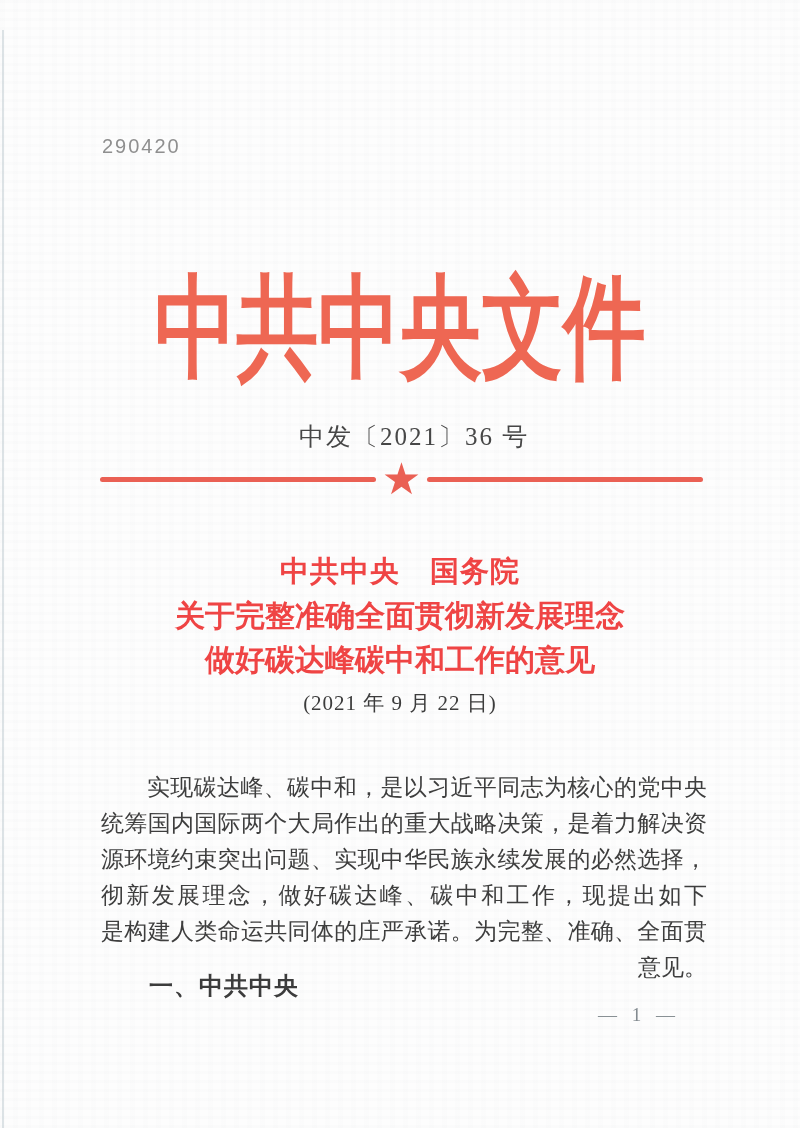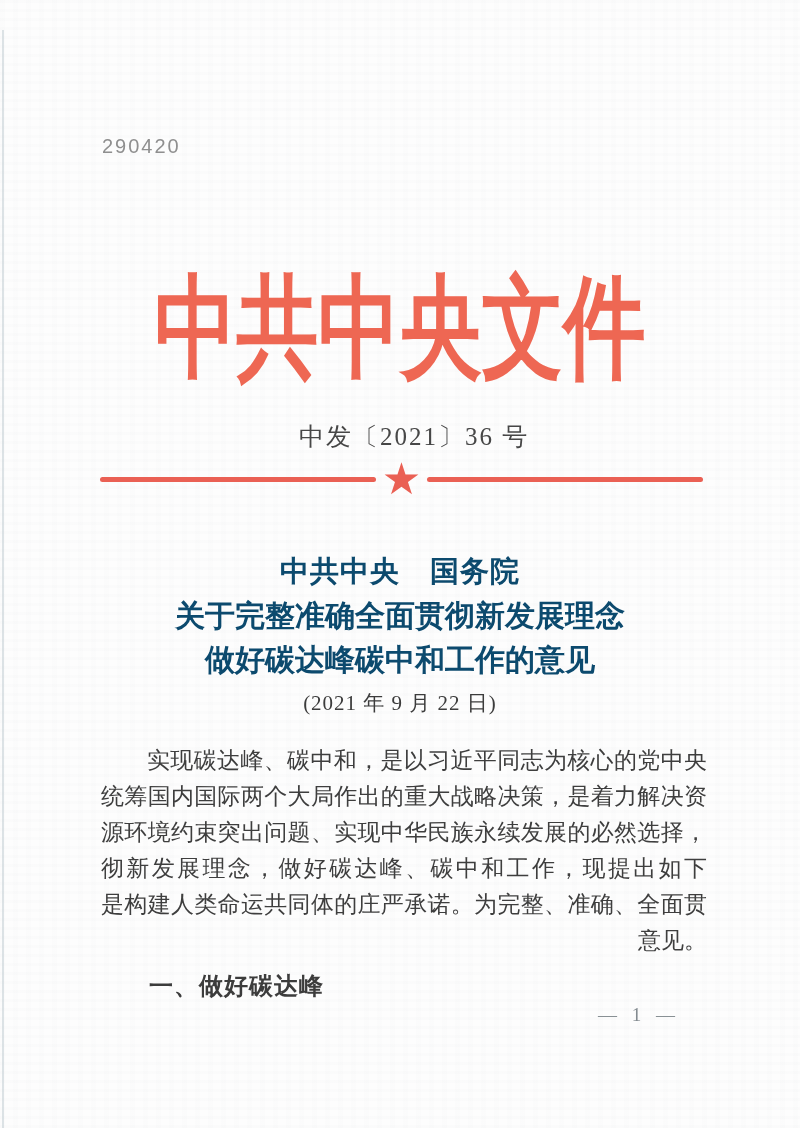--- a/index.html
+++ b/index.html
@@ -62,32 +62,32 @@
     background: var(--line-red, #ea6054);
   }
   .divider .star {
     font-family: "DejaVu Sans", sans-serif;
     font-size: 44px; line-height: 1; margin: 0 6px;
     color: var(--line-red, #ea6054);
   }
 
   .title-line {
     position: absolute; left: 0; right: 0; text-align: center;
-    font-weight: bold; color: #0c4a6e; white-space: nowrap;
+    font-weight: bold; color: #ef4444; white-space: nowrap;
   }
   .t1 { top: 552px; font-size: 29px; letter-spacing: 1px; }
   .t2 { top: 596px; font-size: 30px; }
   .t3 { top: 640px; font-size: 30px; }
   .doc-date {
     position: absolute; left: 0; right: 0; top: 689px;
     text-align: center; font-size: 21px; color: #3c3c3c; letter-spacing: 1px;
   }
 
   .body-text {
-    position: absolute; left: 101px; top: 743px; width: 606px;
+    position: absolute; left: 101px; top: 770px; width: 606px;
     font-size: 23px; line-height: 36px; color: #3e3e3e;
   }
   .body-text .jline { text-align: justify; text-align-last: justify; }
   .body-text .indent { text-indent: 46px; }
   .body-text .plain { text-align: right; }
 
   .section-heading {
     position: absolute; left: 149px; top: 970px;
     font-family: "Liberation Sans", "DejaVu Sans", sans-serif;
     font-weight: bold; font-size: 24px; color: #3c3c3c; letter-spacing: 1px;
@@ -127,16 +127,16 @@
 
   <div class="body-text">
     <div class="jline indent">实现碳达峰、碳中和，是以习近平同志为核心的党中央</div>
     <div class="jline">统筹国内国际两个大局作出的重大战略决策，是着力解决资</div>
     <div class="jline">源环境约束突出问题、实现中华民族永续发展的必然选择，</div>
     <div class="jline">彻新发展理念，做好碳达峰、碳中和工作，现提出如下</div>
     <div class="jline">是构建人类命运共同体的庄严承诺。为完整、准确、全面贯</div>
     <div class="plain">意见。</div>
   </div>
 
-  <div class="section-heading">一、做好碳达峰</div>
+  <div class="section-heading">一、中共中央</div>
 
   <div class="page-num">— 1 —</div>
 </div>
 
 </body></html>

